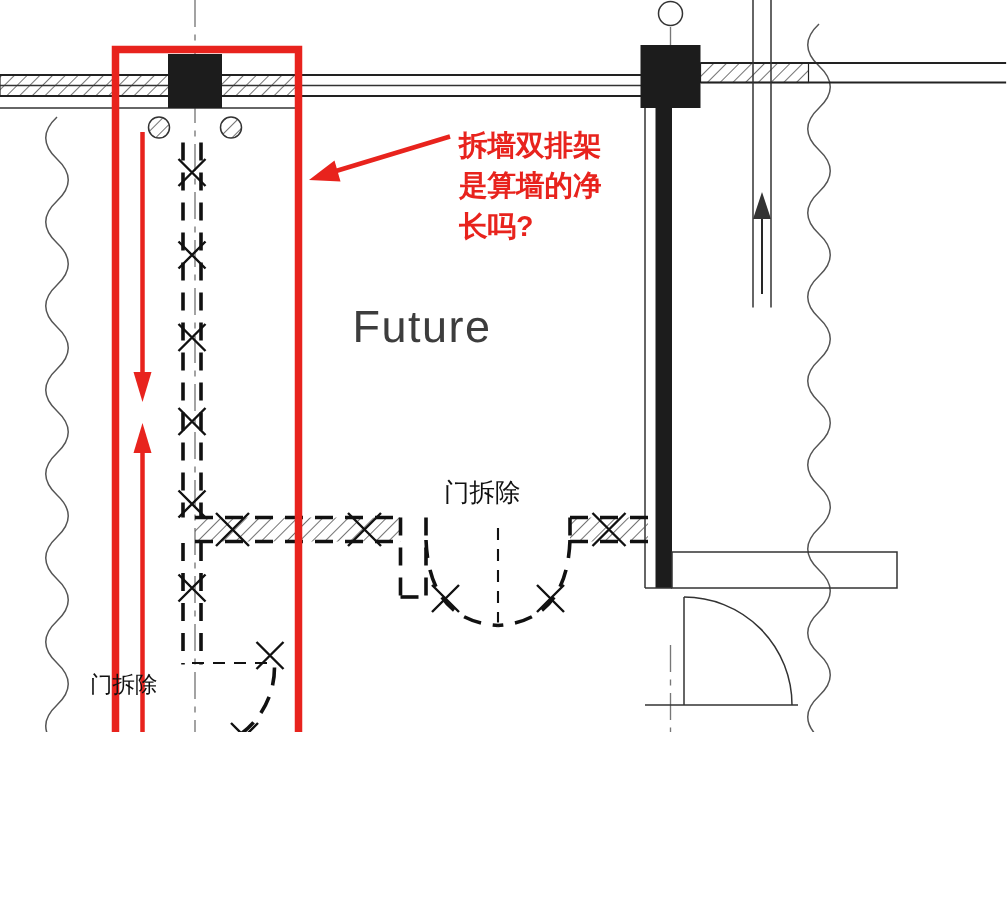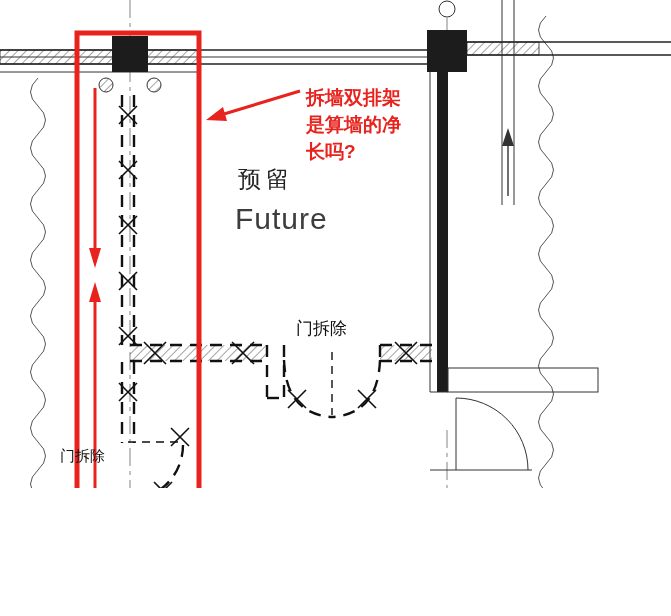--- a/index.html
+++ b/index.html
@@ -171,21 +171,20 @@
         <polygon points="95,268 89,248 101,248"></polygon>
         <polygon points="95,282 89,302 101,302"></polygon>
       </g>
     </g>
   </svg>
 
   <div class="lbl red-text" style="left:306px;top:84px;width:140px;">拆墙双排架
 是算墙的净
 长吗?</div>
 
-  <div class="lbl t-yuliu" style="left:238px;top:164px;">预留</div>
 
   <div class="lbl t-future" style="left:218px;top:202px;margin-left:17px;">Future</div>
 
   <div class="lbl t-door" style="left:296px;top:317px;">门拆除</div>
 
   <div class="lbl t-door-sm" style="left:60px;top:447px;">门拆除</div>
 
 </div>
 
 </body></html>

